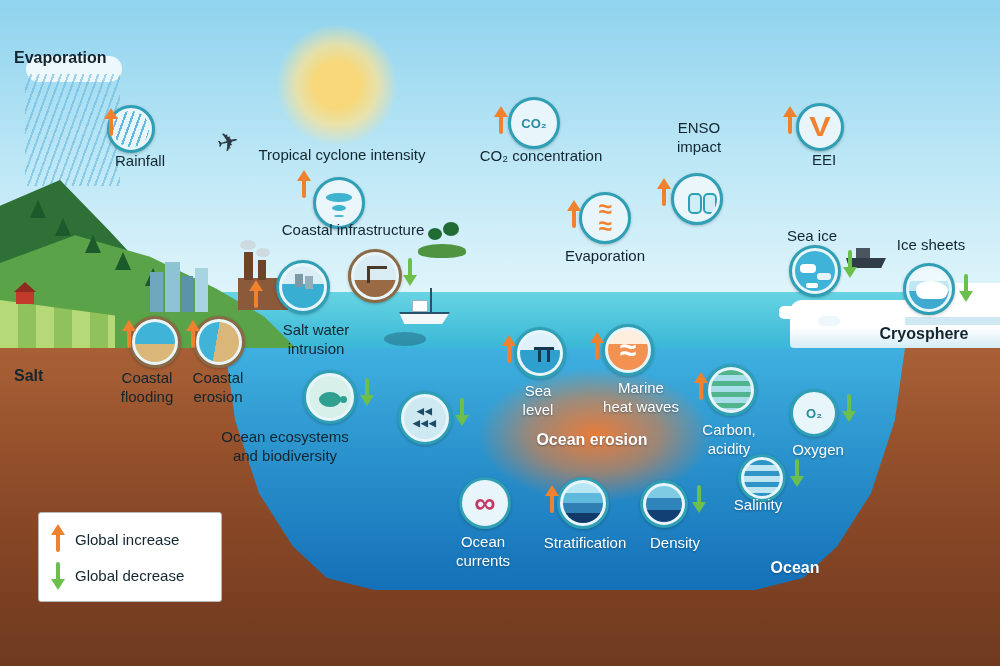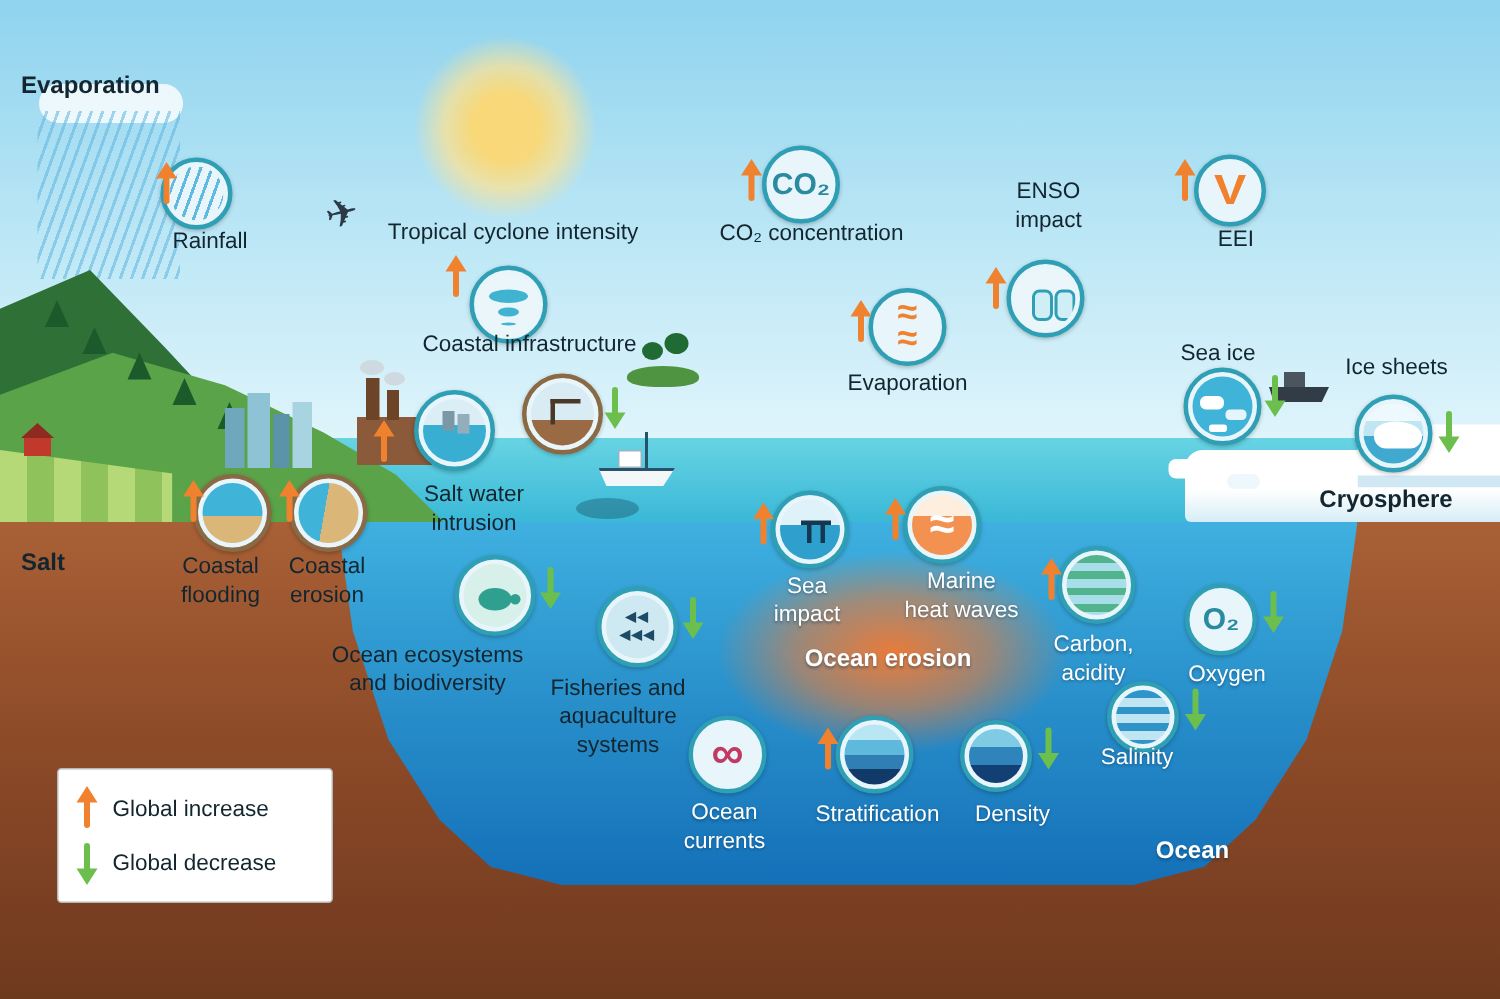--- a/index.html
+++ b/index.html
@@ -86,21 +86,21 @@
   
   .icon-rain{background:#e8f6fb repeating-linear-gradient(110deg,transparent 0 5px,#5fb9e0 5px 7px);}
   .icon-cyclone{background:#eaf6fa;}
   .icon-cyclone::before{content:"";position:absolute;left:50%;top:10px;width:26px;height:9px;
         margin-left:-13px;border-radius:50%;background:#3fb3cf;}
   .icon-cyclone::after{content:"";position:absolute;left:50%;top:22px;width:14px;height:6px;
         margin-left:-7px;border-radius:50%;background:#3fb3cf;box-shadow:0 8px 0 -2px #3fb3cf;}
   .icon-port{background:linear-gradient(180deg,#d9ecf4 0 60%,#9a6a44 60% 100%);}
   .icon-port::before{content:"";position:absolute;left:13px;top:11px;width:3px;height:17px;background:#4a3928;}
   .icon-port::after{content:"";position:absolute;left:13px;top:11px;width:20px;height:3px;background:#4a3928;}
-  .icon-co2,.icon-o2{color:#2a8aa0;font-size:20px;}
+  .icon-co2,.icon-o2{color:#2a8aa0;font-size:13px;}
   .icon-evaporation{color:var(--increase,#f0812f);font-size:24px;line-height:.7;}
   .icon-enso{background:#eaf6fa;}
   .icon-enso::before,.icon-enso::after{content:"";position:absolute;top:14px;width:10px;height:17px;
         border:2.5px solid #2f9fb5;border-radius:5px;background:#cfeef5;}
   .icon-enso::before{left:11px;}
   .icon-enso::after{left:26px;}
   .icon-eei{color:var(--increase,#f0812f);font-size:28px;transform:scaleX(1.15);}
   .icon-seaice{background:#3fb3d8;}
   .icon-seaice::before{content:"";position:absolute;left:5px;top:13px;width:16px;height:9px;
         background:#fff;border-radius:4px;box-shadow:16px 8px 0 -1px #e6f5fb,4px 17px 0 -2px #fff;}
@@ -258,29 +258,26 @@
         <div class="node-icon icon-turtle"></div>
       </div>
       <div class="arrow down" style="left: 360px; top: 376px;"></div>
       <div class="nlabel dark" style="left: 285px; top: 428px;">Ocean ecosystems
 and biodiversity</div>
       <div class="circle teal" style="left: 398px; top: 391px; height: 54px; width: 54px;">
         <div class="node-icon icon-fish">◀◀
 ◀◀◀</div>
       </div>
       <div class="arrow down" style="left: 455px; top: 396px;"></div>
-      <div class="nlabel dark" style="left: 412px; top: 450px;">Fisheries and
-aquaculture
-systems</div>
       <div class="circle teal" style="left: 514px; top: 327px; height: 52px; width: 52px;">
         <div class="node-icon icon-sealevel"></div>
       </div>
       <div class="arrow up" style="left: 502px; top: 335px;"></div>
       <div class="nlabel light" style="left: 538px; top: 382px;">Sea
-impact</div>
+level</div>
       <div class="circle teal" style="left: 602px; top: 324px; height: 52px; width: 52px;">
         <div class="node-icon icon-heatwave">≈</div>
       </div>
       <div class="arrow up" style="left: 590px; top: 332px;"></div>
       <div class="nlabel light" style="left: 641px; top: 379px;">Marine
 heat waves</div>
       <div class="nlabel light bold" style="left: 592px; top: 430px;">Ocean erosion</div>
       <div class="circle teal" style="left: 705px; top: 364px; height: 52px; width: 52px;">
         <div class="node-icon icon-carbon"></div>
       </div>

